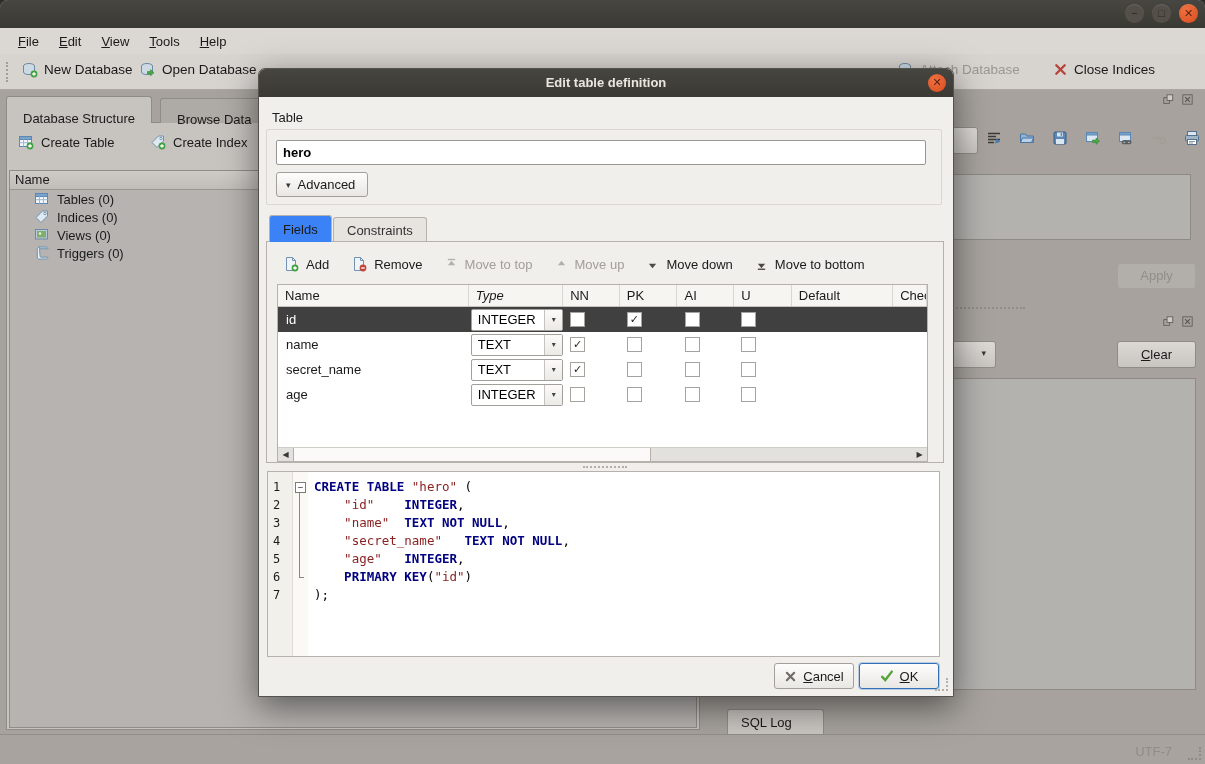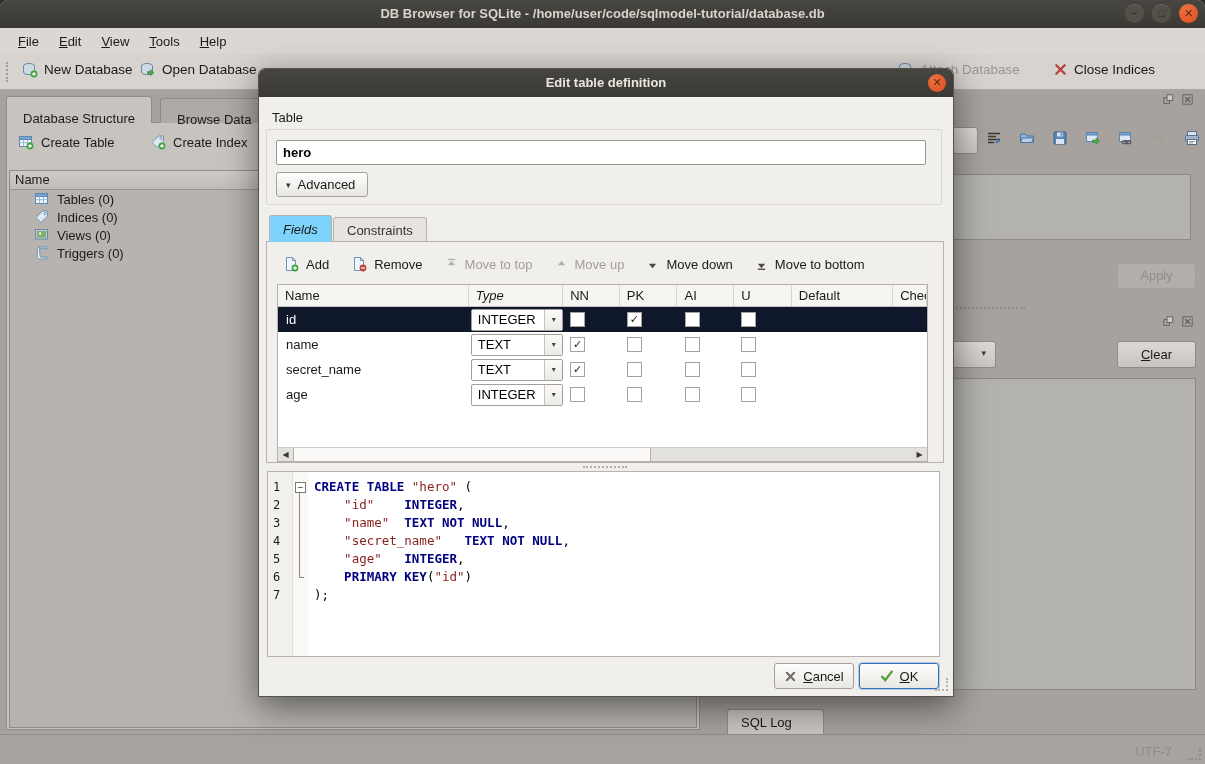--- a/index.html
+++ b/index.html
@@ -83,33 +83,33 @@
   .dlabel-table{position:absolute;left:13px;top:41px;}
   .dgroup{position:absolute;left:7px;top:60px;width:674px;height:74px;border:1px solid #dbd8d3;border-radius:2px;}
   .dinput{position:absolute;left:17px;top:71px;width:650px;height:25px;background:#fff;border:1px solid #9a9691;
         border-radius:2px;font-family:inherit;font-size:13px;font-weight:bold;color:#000;padding:0 6px;box-sizing:border-box;}
   .adv-btn{position:absolute;left:17px;top:103px;width:92px;height:25px;
         background:linear-gradient(#fdfdfc,#e9e7e3);border:1px solid #a3a09b;border-radius:3px;
         display:flex;align-items:center;gap:7px;padding-left:9px;box-sizing:border-box;}
   .caa{font-size:9px;color:#3a3835;}
   .dtab{position:absolute;padding:0 13px;background:#e7e4df;border:1px solid #b5b2ae;border-bottom:none;
         border-radius:3px 3px 0 0;box-sizing:border-box;white-space:nowrap;}
-  .dtab0{left:10px;top:146px;height:27px;line-height:27px;background:#7dd3fc;z-index:2;font-style:italic;}
+  .dtab0{left:10px;top:146px;height:27px;line-height:27px;background:#3b82f6;z-index:2;}
   .dtab1{left:74px;top:148px;height:25px;line-height:25px;color:#333;}
   .dpanel{position:absolute;left:7px;top:172px;width:676px;height:220px;border:1px solid #b5b2ae;}
   #fieldbar{position:absolute;left:24px;top:182px;display:flex;gap:22px;align-items:center;height:26px;}
   .fbtn{display:flex;align-items:center;gap:7px;white-space:nowrap;}
   .fbtn.dis{color:#a29e99;}
 
   .ftable{position:absolute;left:18px;top:215px;width:651px;height:178px;border:1px solid #b5b2ae;
         background:#fff;overflow:hidden;box-sizing:border-box;}
   .fthead{display:flex;height:22px;background:#f6f5f2;border-bottom:1px solid #c6c3bf;box-sizing:border-box;}
   .fth{border-right:1px solid #d8d6d2;padding:3px 0 0 7px;white-space:nowrap;overflow:hidden;box-sizing:border-box;}
   .frow{display:flex;height:25px;align-items:center;}
-  .frow.sel{background:#0f172a;color:#fff;}
+  .frow.sel{background:#404040;color:#fff;}
   .fcell{height:100%;display:flex;align-items:center;box-sizing:border-box;overflow:hidden;}
   .fcell.namec{padding-left:8px;}
   .fcell.cbc{padding-left:7px;}
   .combo{width:93px;height:22px;background:#fff;border:1px solid #a3a09b;border-radius:2px;
         display:flex;align-items:stretch;margin-left:2px;color:#000;box-sizing:border-box;}
   .ct{flex:1;padding:2px 0 0 6px;font-size:13px;white-space:nowrap;}
   .ca2{width:17px;border-left:1px solid #c6c3bf;background:linear-gradient(#fbfaf9,#eceae6);
         text-align:center;font-size:8px;line-height:20px;color:#444;}
   .cb{width:13px;height:13px;border:1px solid #a6a29d;background:#fff;display:inline-block;
         text-align:center;font-size:11px;line-height:12px;font-weight:bold;color:#222;box-sizing:content-box;}
@@ -145,21 +145,20 @@
   .dok{left:600px;border:1px solid #3270b5;box-shadow:0 0 0 1px rgba(82,140,205,.35);}
   .dgrip{position:absolute;right:5px;bottom:5px;width:11px;height:11px;
         border-right:2px dotted #b3b0ac;border-bottom:2px dotted #b3b0ac;}
 </style>
 </head>
 <body>
 
 <div id="app">
 
   <div class="titlebar">
-    <span class="title">DB Browser for SQLite - /home/user/code/sqlmodel-tutorial/database.db</span>
     <span class="winbtns">
       <span class="wbtn">−</span>
       <span class="wbtn">□</span>
       <span class="wbtn close">✕</span>
     </span>
   </div>
 
   <div class="menubar" id="menubar">
       <div class="menu-item"><u>F</u>ile</div>
       <div class="menu-item"><u>E</u>dit</div>

